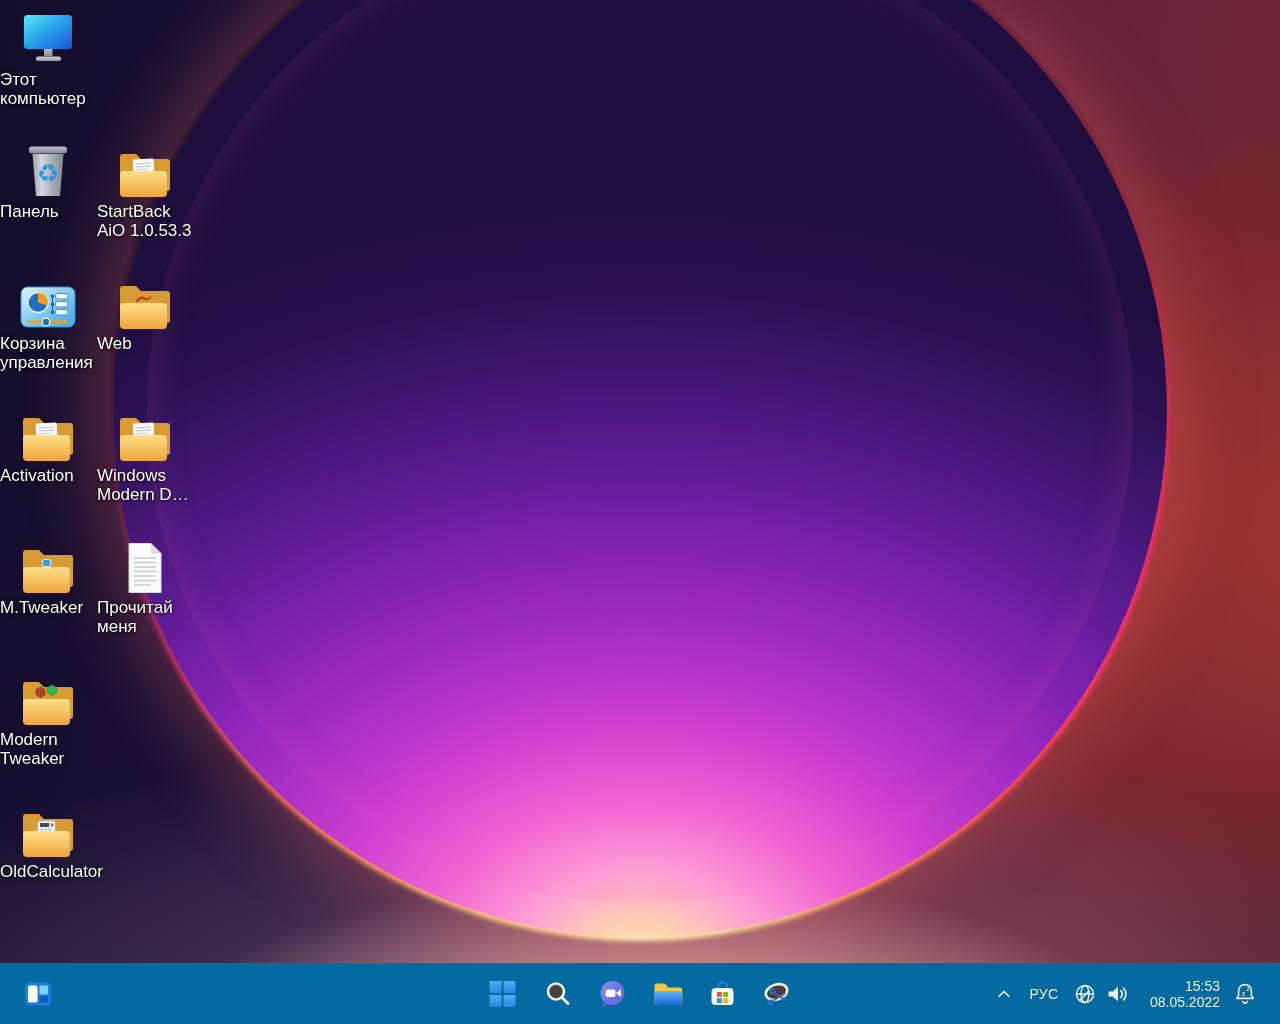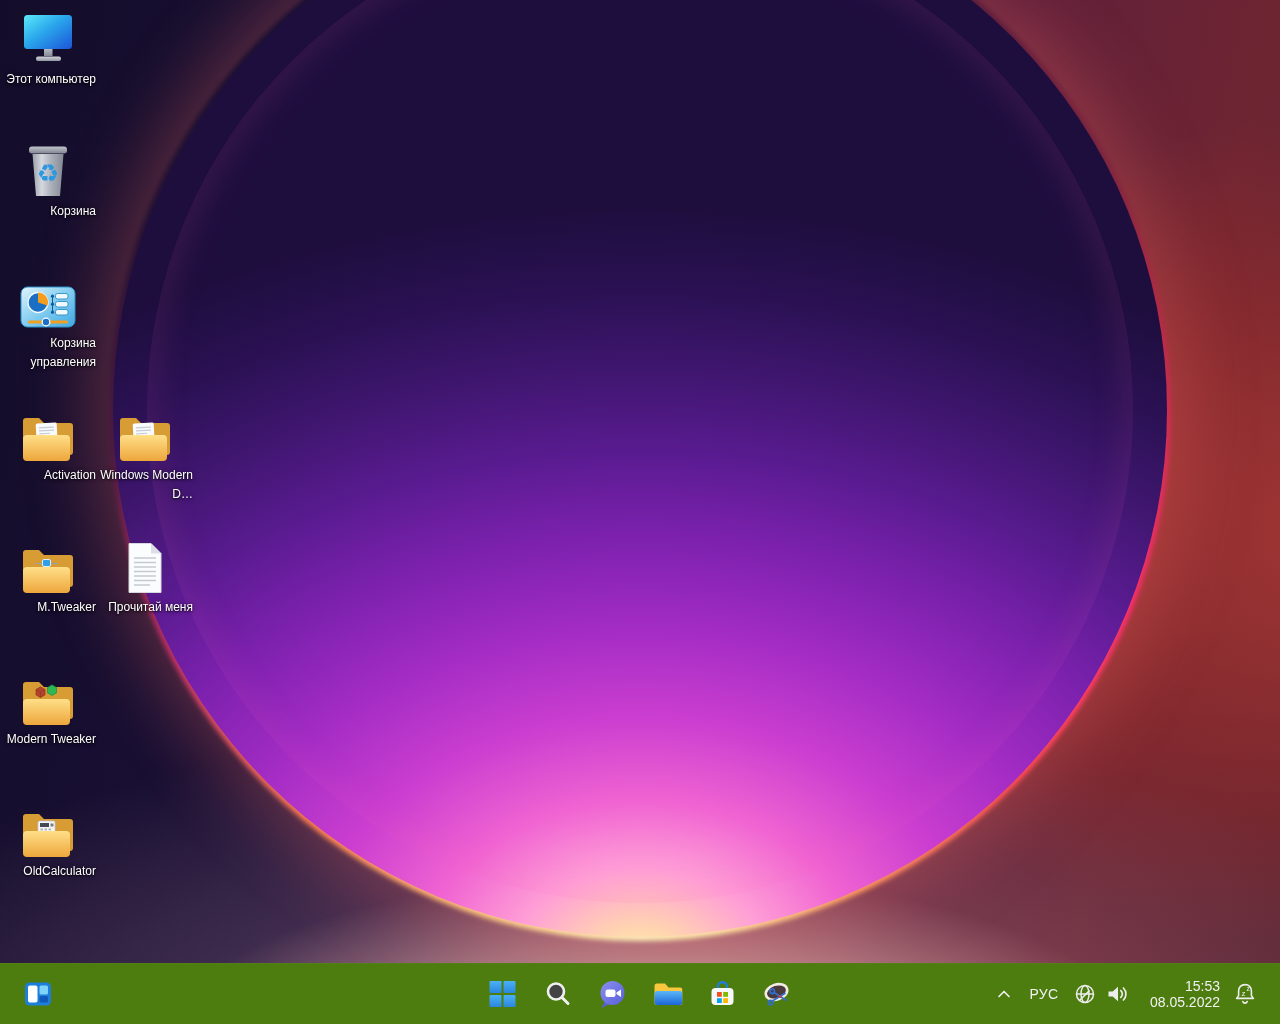--- a/index.html
+++ b/index.html
@@ -35,25 +35,25 @@
     background:radial-gradient(ellipse 95% 72% at 50% 103%,
       #fff2c0 0%,#ffd7ae 5%,#ff9fd6 13%,#f064d2 22%,#cb3ed0 33%,#a32cc4 45%,
       #7c21ae 57%,#591b90 68%,#3f166f 79%,#2b1154 89%,#1e0e3e 100%);
   }
   .wp-planet::after{content:"";position:absolute;inset:34px;border-radius:50%;
     box-shadow:inset 0 0 34px 8px rgba(255,100,190,.12);}
 
   
   .cell{position:absolute;width:96px;}
   .ibox{height:60px;display:flex;align-items:flex-end;justify-content:center;}
-  .ilabel{margin-top:4px;font-size:12px;line-height:19px;color:#fff;text-align:right;
+  .ilabel{margin-top:4px;font-size:17px;line-height:19px;color:#fff;text-align:left;
     text-shadow:0 1px 2px rgba(0,0,0,.85),0 0 4px rgba(0,0,0,.55);}
 
   
-  .taskbar{position:absolute;left:0;bottom:0;width:1280px;height:61px;background:#4d7c0f;
+  .taskbar{position:absolute;left:0;bottom:0;width:1280px;height:61px;background:#0369a1;
     border-top:1px solid rgba(255,255,255,.03);box-sizing:border-box;z-index:5;}
   .tb-btn{width:44px;height:44px;border-radius:6px;display:flex;align-items:center;justify-content:center;}
   .tb-left{position:absolute;left:16px;top:8px;}
   .tb-center{position:absolute;left:50%;top:8px;transform:translateX(-50%);display:flex;gap:11px;}
   .tb-right{position:absolute;right:20px;top:0;height:100%;display:flex;align-items:center;}
   .tray-btn{height:40px;display:flex;align-items:center;justify-content:center;border-radius:5px;}
   .tray-lang{width:40px;margin-left:4px;color:#f2f2f2;font-size:14px;letter-spacing:.3px;}
   .tray-clock{margin-left:10px;text-align:right;color:#f2f2f2;font-size:14px;line-height:16.5px;width:78px;}
 </style>
 </head>
@@ -130,23 +130,36 @@
 
 
   <div class="cell" style="left:0;top:138px">
     <div class="ibox">
       <svg width="58" height="54" viewBox="0 0 58 54" opacity=".95">
         <rect x="10" y="2.5" width="38" height="7" rx="3" fill="url(#glid)"></rect>
         <path d="M13.5 10 L44.5 10 L41 52 L17 52 Z" fill="url(#gbin)"></path>
         <text x="29" y="38" font-size="25" text-anchor="middle" fill="#2da0ea" font-family="DejaVu Sans, sans-serif">♻</text>
       </svg>
     </div>
-    <div class="ilabel">Корзина</div>
-  </div>
-
+    <div class="ilabel">Панель</div>
+  </div>
+
+  <div class="cell" style="left:97px;top:138px">
+    <div class="ibox">
+      <svg width="58" height="50" viewBox="0 0 58 50">
+        <path d="M4 9 q0-3 3-3 h13 l5 5 h26 q3 0 3 3 v26 q0 3-3 3 H7 q-3 0-3-3 Z" fill="#d79c33"></path>
+        <g transform="rotate(-3 27 18)">
+          <rect x="17" y="11" width="21" height="15" rx="1.5" fill="#f8fafc"></rect>
+          <path d="M20 15.5 h15 M20 18.5 h15 M20 21.5 h11" stroke="#c6cdd6" stroke-width="1.1"></path>
+        </g>
+        <rect x="4" y="23" width="47" height="26" rx="4" fill="url(#gf)"></rect>
+      </svg>
+    </div>
+    <div class="ilabel">StartBack AiO 1.0.53.3</div>
+  </div>
 
   <div class="cell" style="left:0;top:270px">
     <div class="ibox">
       <svg width="58" height="46" viewBox="0 0 58 46">
         <rect x="2" y="3" width="54" height="40" rx="6.5" fill="url(#gcp)" stroke="#2d8fc6"></rect>
         <circle cx="19" cy="18.5" r="10" fill="#1a6fc4" stroke="#f2fafe" stroke-width="1.3"></circle>
         <path d="M19 18.5 L19 8.5 A10 10 0 0 1 28.6 21.5 Z" fill="#f59d20"></path>
         <path d="M33.5 12.2 V28.2" stroke="#125a9e"></path>
         <circle cx="33.5" cy="12.2" r="1.6" fill="#125a9e"></circle>
         <circle cx="33.5" cy="20.2" r="1.6" fill="#125a9e"></circle>
@@ -154,20 +167,30 @@
         <rect x="36.5" y="9.5" width="12.5" height="5.5" rx="2" fill="#eef8fd" stroke="#2d8fc6" stroke-width=".9"></rect>
         <rect x="36.5" y="17.5" width="12.5" height="5.5" rx="2" fill="#eef8fd" stroke="#2d8fc6" stroke-width=".9"></rect>
         <rect x="36.5" y="25.5" width="12.5" height="5.5" rx="2" fill="#eef8fd" stroke="#2d8fc6" stroke-width=".9"></rect>
         <rect x="9" y="36.5" width="40" height="3" rx="1.5" fill="#f0a01e"></rect>
         <circle cx="27" cy="38" r="3.8" fill="#1a6fc4" stroke="#fff" stroke-width="1.2"></circle>
       </svg>
     </div>
     <div class="ilabel">Корзина управления</div>
   </div>
 
+  <div class="cell" style="left:97px;top:270px">
+    <div class="ibox">
+      <svg width="58" height="50" viewBox="0 0 58 50">
+        <path d="M4 9 q0-3 3-3 h13 l5 5 h26 q3 0 3 3 v26 q0 3-3 3 H7 q-3 0-3-3 Z" fill="#d79c33"></path>
+        <path d="M21 21 q3.5-5 7-2.5 q3 2 6.5-1" fill="none" stroke="#ce3827" stroke-width="2.3" stroke-linecap="round"></path>
+        <rect x="4" y="23" width="47" height="26" rx="4" fill="url(#gf)"></rect>
+      </svg>
+    </div>
+    <div class="ilabel">Web</div>
+  </div>
 
   <div class="cell" style="left:0;top:402px">
     <div class="ibox">
       <svg width="58" height="50" viewBox="0 0 58 50">
         <path d="M4 9 q0-3 3-3 h13 l5 5 h26 q3 0 3 3 v26 q0 3-3 3 H7 q-3 0-3-3 Z" fill="#d79c33"></path>
         <g transform="rotate(-3 27 18)">
           <rect x="17" y="11" width="21" height="15" rx="1.5" fill="#f8fafc"></rect>
           <path d="M20 15.5 h15 M20 18.5 h15 M20 21.5 h11" stroke="#c6cdd6" stroke-width="1.1"></path>
         </g>
         <rect x="4" y="23" width="47" height="26" rx="4" fill="url(#gf)"></rect>

